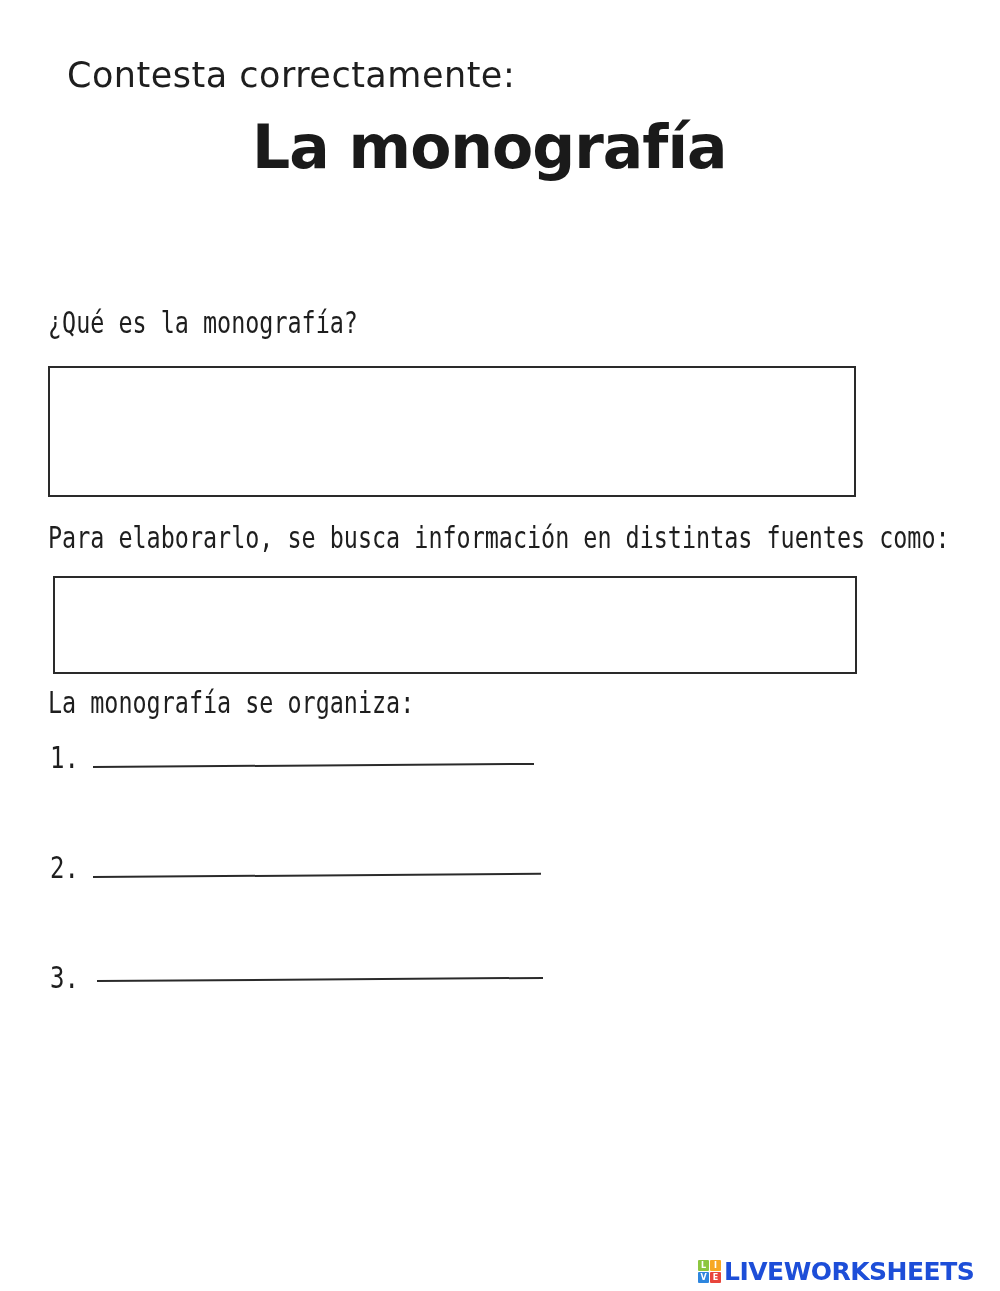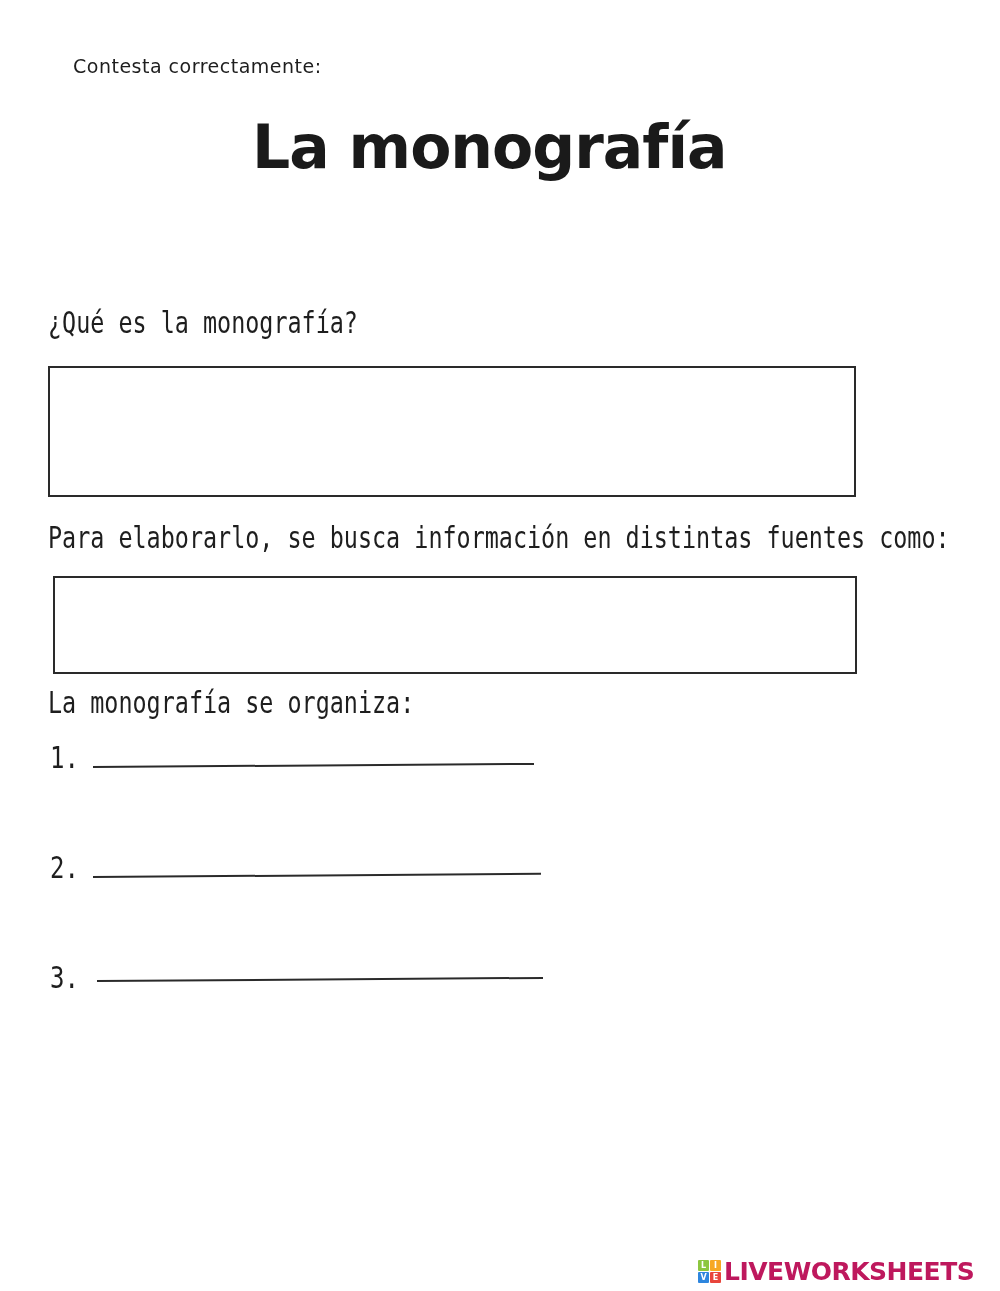--- a/index.html
+++ b/index.html
@@ -2,22 +2,22 @@
 <html><head>
   <meta charset="utf-8">
   <style>
     html, body { margin: 0; padding: 0; background: #ffffff; }
     body {
       width: 1000px; height: 1291px; position: relative; overflow: hidden;
       color: #1c1c1c;
       font-family: "DejaVu Sans", sans-serif;
     }
     .instr {
-      position: absolute; left: 73px; top: 55px;
-      font-family: "DejaVu Sans", sans-serif; font-size: 19px; letter-spacing: 0.5px;
+      position: absolute; left: 67px; top: 55px;
+      font-family: "DejaVu Sans", sans-serif; font-size: 35px; letter-spacing: 0.5px;
       color: #1e1e1e;
     }
     .title {
       position: absolute; left: 252px; top: 112px;
       font-family: "DejaVu Sans", sans-serif; font-weight: bold;
       font-size: 60px; letter-spacing: -1px; color: #1a1a1a;
     }
     .question {
       position: absolute; left: 48px;
       font-family: "DejaVu Sans Mono", monospace;
@@ -89,15 +89,15 @@
   <div class="item-num n3">3.</div>
   <div class="answer-line l3"></div>
 
   <div class="logo">
     <div class="logo-mark">
       <span id="lm0" style="background: rgb(140, 198, 63);">L</span>
       <span id="lm1" style="background: rgb(247, 168, 35);">I</span>
       <span id="lm2" style="background: rgb(46, 134, 222);">V</span>
       <span id="lm3" style="background: rgb(232, 69, 60);">E</span>
     </div>
-    <span class="logo-text" style="color: #be185d;">LIVEWORKSHEETS</span>
+    <span class="logo-text" style="color: #1d4ed8;">LIVEWORKSHEETS</span>
   </div>
 </div>
 
 </body></html>

